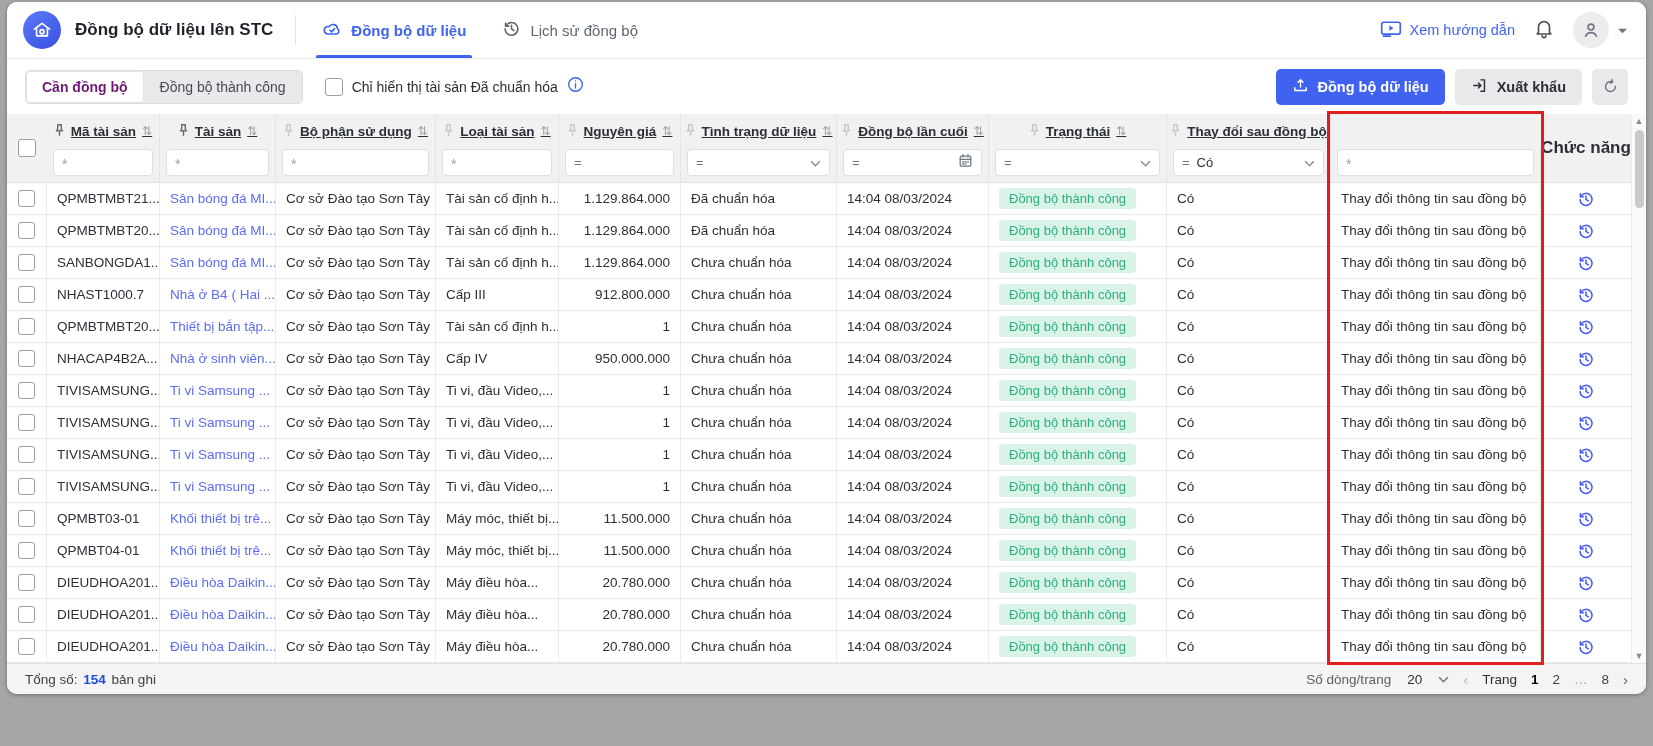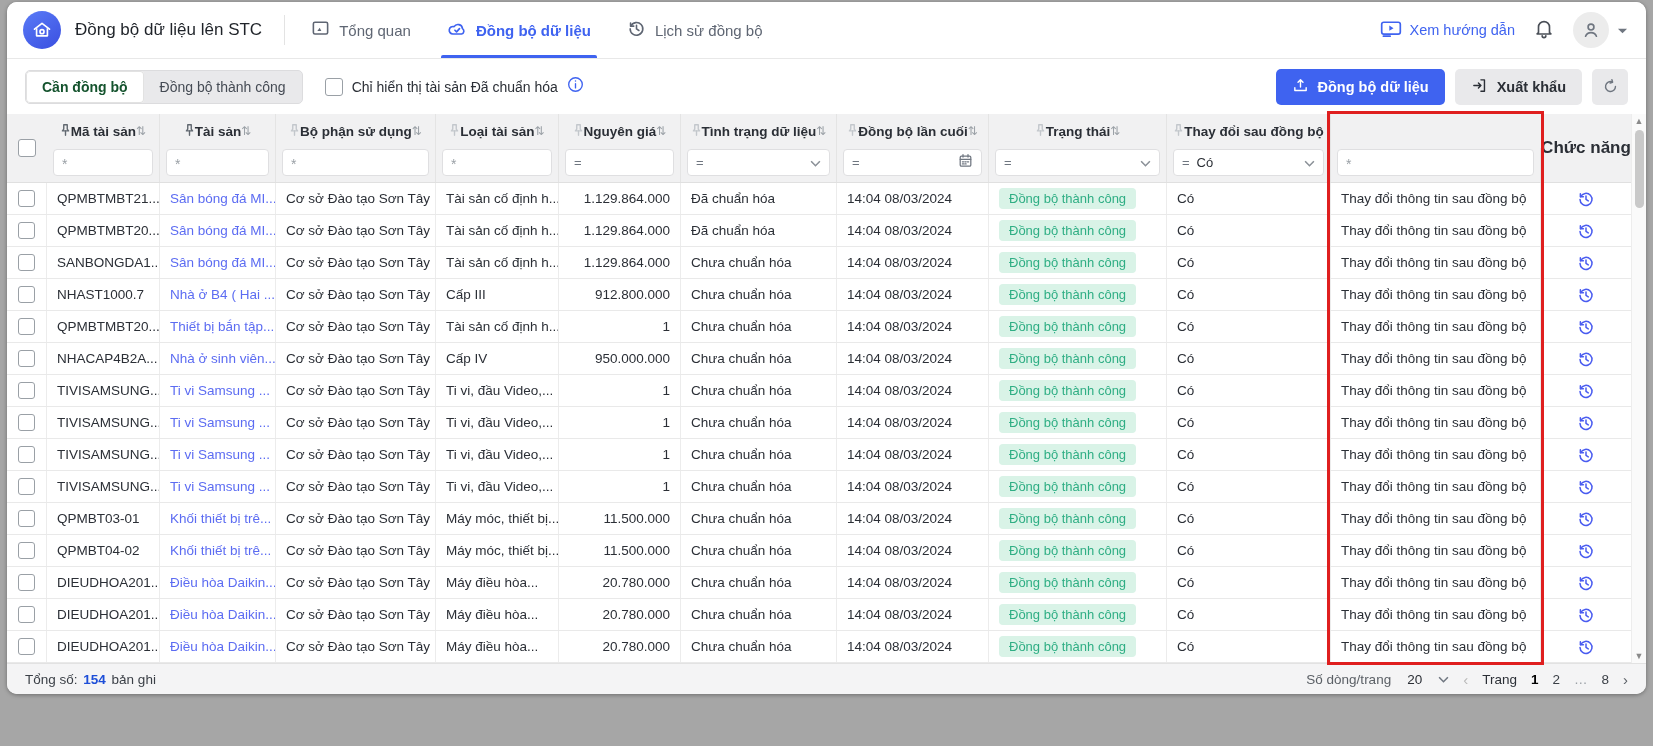--- a/index.html
+++ b/index.html
@@ -18,55 +18,55 @@
   
   .hdr {
     height:57px; display:flex; align-items:center;
     padding:0 18px 0 16px; border-bottom:1px solid #e8e8e8; background:#fff;
   }
   .logo {
     width:38px; height:38px; border-radius:50%;
     background:linear-gradient(145deg,#5a7bf7,#3a4fe0);
     display:flex; align-items:center; justify-content:center; flex:0 0 auto;
   }
-  .app-title { font-size:17px; font-weight:normal; color:#1f2329; margin:0 22px 0 14px; white-space:nowrap; }
+  .app-title { font-size:17px; font-weight:bold; color:#1f2329; margin:0 22px 0 14px; white-space:nowrap; }
   .hdr-divider { width:1px; height:30px; background:#e3e3e3; margin-right:8px; }
   .tabs { display:flex; align-items:center; height:100%; }
   .tab {
     display:flex; align-items:center; gap:9px; height:100%;
     padding:0 18px; font-size:15px; color:#5f6673; cursor:pointer; position:relative; white-space:nowrap;
   }
   .tab.active { color:#3f63f0; font-weight:bold; }
   .tab.active::after {
     content:""; position:absolute; left:12px; right:12px; bottom:0; height:3px; background:#3f63f0; border-radius:2px 2px 0 0;
   }
   .hdr-right { margin-left:auto; display:flex; align-items:center; gap:18px; }
   .help-link { display:flex; align-items:center; gap:8px; color:#3f63f0; font-size:14.5px; cursor:pointer; white-space:nowrap; }
   .avatar-group { display:flex; align-items:center; gap:8px; cursor:pointer; }
   .avatar { width:36px; height:36px; border-radius:50%; background:#ececec; display:flex; align-items:center; justify-content:center; }
 
   
   .toolbar { height:55px; display:flex; align-items:center; padding:0 18px; background:#fff; }
   .segmented { display:flex; background:#e9e9eb; border:1px solid #dcdcde; border-radius:5px; overflow:hidden; }
   .segment { padding:8px 16px; font-size:14px; color:#454b54; cursor:pointer; white-space:nowrap; }
-  .segment.active { background:#fff; font-weight:bold; color:#14532d; border-radius:4px; box-shadow:inset 0 0 0 1px #e2e2e2; }
+  .segment.active { background:#fff; font-weight:bold; color:#701a75; border-radius:4px; box-shadow:inset 0 0 0 1px #e2e2e2; }
   .chk-wrap { display:flex; align-items:center; gap:9px; margin-left:22px; }
   .checkbox { width:18px; height:18px; border:1.5px solid #9aa0a6; border-radius:3px; background:#fff; cursor:pointer; flex:0 0 auto; }
   .chk-label { font-size:14px; color:#2b2f36; white-space:nowrap; }
   .toolbar-right { margin-left:auto; display:flex; align-items:center; gap:10px; }
   .btn { display:flex; align-items:center; gap:9px; height:36px; padding:0 16px; border-radius:5px; font-size:14.5px; cursor:pointer; white-space:nowrap; }
   .btn-primary { background:#3f63f0; color:#fff; font-weight:bold; }
   .btn-secondary { background:#e9e9eb; color:#2b2f36; font-weight:bold; }
   .btn-icon { width:36px; justify-content:center; padding:0; background:#e9e9eb; }
 
   
   .table-wrap { position:relative; width:1639px; }
   .grid { display:grid; grid-template-columns:40px 113px 116px 160px 123px 122px 156px 152px 178px 164px 210px minmax(80px,1fr); width:1624px; }
   .thead { background:#f1f1f2; border-bottom:1px solid #e0e0e0; grid-template-rows:34px 34px; }
-  .th-label { display:flex; align-items:center; justify-content:center; gap:0; font-size:13.5px; font-weight:bold; color:#2b2f36; padding:12px 4px; border-right:1px solid #e4e4e4; cursor:pointer; white-space:nowrap; overflow:hidden; }
+  .th-label { display:flex; align-items:center; justify-content:center; gap:6px; font-size:13.5px; font-weight:bold; color:#2b2f36; padding:12px 4px; border-right:1px solid #e4e4e4; cursor:pointer; white-space:nowrap; overflow:hidden;text-decoration:underline; }
   .th-filter { display:flex; align-items:center; padding:0 6px 6px 6px; border-right:1px solid #e4e4e4; }
   .filter-box { flex:1; height:27px; background:#fff; border:1px solid #dfdfe1; border-radius:4px; display:flex; align-items:center; gap:7px; padding:0 8px; font-size:13px; color:#3a3f46; cursor:text; }
   .filter-box .eq { color:#6f7680; font-size:13px; }
   .filter-box .star { color:#9aa0a6; font-size:14px; margin-top:3px; }
   .filter-box .fval { color:#2b2f36; }
   .filter-box .spacer { flex:1; }
   .th-check { grid-row:1/3; display:flex; align-items:center; justify-content:center; border-right:0; }
   .th-func { grid-row:1/3; display:flex; align-items:center; justify-content:center; font-size:17px; font-weight:bold; color:#2b2f36; border-right:0; }
   .sort-ic { color:#9aa0a6; font-size:12px; font-weight:normal; }
   .pin { flex:0 0 auto; }
@@ -111,29 +111,20 @@
       <div class="logo">
         <svg width="20" height="20" viewBox="0 0 24 24" fill="none" stroke="#fff" stroke-width="2">
           <path d="M3 11 L12 4 L21 11" stroke-linecap="round" stroke-linejoin="round"></path>
           <path d="M5.5 10 V19 H18.5 V10" stroke-linejoin="round"></path>
           <circle cx="12" cy="14" r="2.4"></circle>
         </svg>
       </div>
       <div class="app-title">Đồng bộ dữ liệu lên STC</div>
       <div class="hdr-divider"></div>
       <div class="tabs">
-        <div class="tab">
-          <span>
-            <svg width="19" height="19" viewBox="0 0 24 24" fill="none" stroke="#5f6673" stroke-width="2">
-              <rect x="3" y="4" width="18" height="15" rx="2"></rect>
-              <path d="M8 15 L11 11 L13 15 Z" fill="#5f6673" stroke="none"></path>
-            </svg>
-          </span>
-          <span>Tổng quan</span>
-        </div>
         <div class="tab active">
           <span>
             <svg width="20" height="20" viewBox="0 0 24 24" fill="none" stroke="#3f63f0" stroke-width="2">
               <path d="M7 18 A4.5 4.5 0 1 1 8.5 9.2 A5.5 5.5 0 0 1 18.6 11.5 A3.6 3.6 0 0 1 17.5 18 Z" stroke-linejoin="round"></path>
               <path d="M9.5 13.5 L11.5 15.5 L15 11.5" stroke-linecap="round" stroke-linejoin="round"></path>
             </svg>
           </span>
           <span>Đồng bộ dữ liệu</span>
         </div>
         <div class="tab">
@@ -633,21 +624,21 @@
                 <path d="M4.5 5 V9 H8.5" stroke-linecap="round" stroke-linejoin="round"></path>
                 <path d="M4.8 9 A8 8 0 1 1 4 12.5" stroke-linecap="round"></path>
                 <path d="M12 8 V12.5 L15 14.5" stroke-linecap="round" stroke-linejoin="round"></path>
               </svg>
             </div>
   </div>
           <div class="grid trow">
     <div class="td c-check">
               <div class="checkbox"></div>
             </div>
-    <div class="td">QPMBT04-02</div>
+    <div class="td">QPMBT04-01</div>
     <div class="td c-asset">Khối thiết bị trê...</div>
     <div class="td">Cơ sở Đào tạo Sơn Tây</div>
     <div class="td">Máy móc, thiết bị...</div>
     <div class="td c-cost">11.500.000</div>
     <div class="td">Chưa chuẩn hóa</div>
     <div class="td">14:04 08/03/2024</div>
     <div class="td">
               <span class="badge">Đồng bộ thành công</span>
             </div>
     <div class="td">Có</div>

